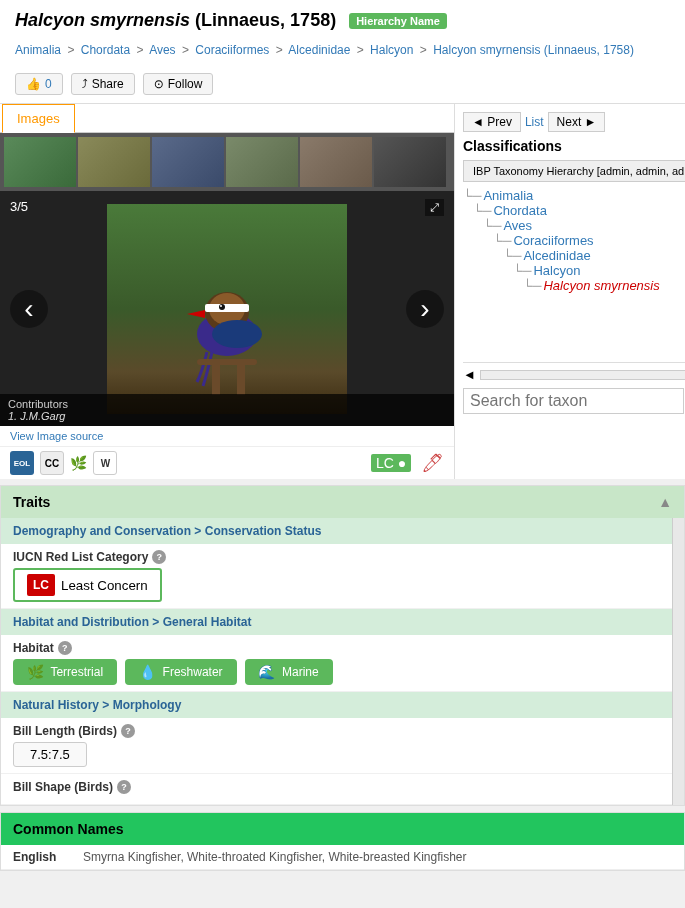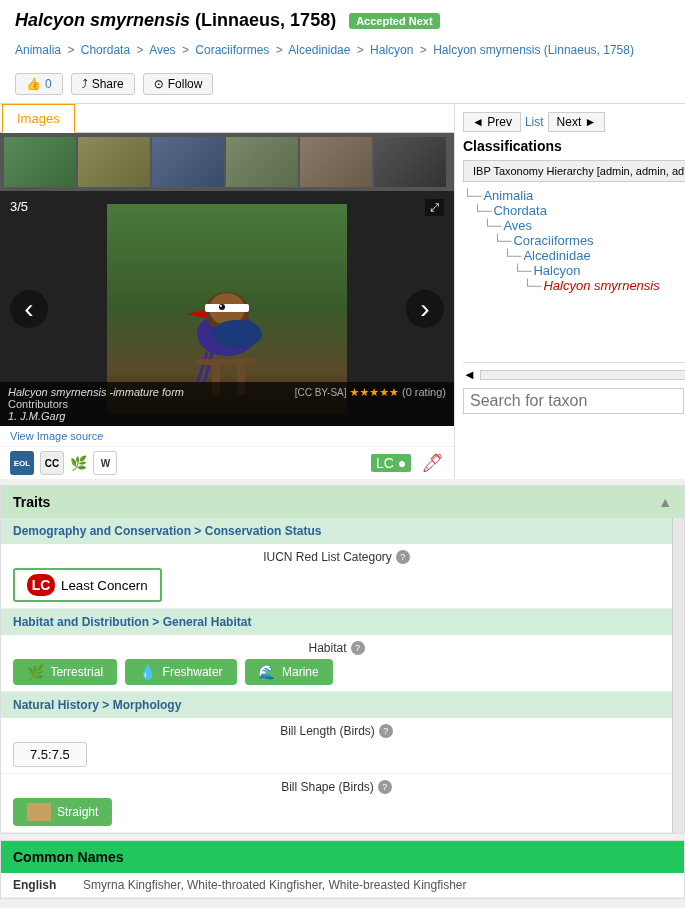--- a/index.html
+++ b/index.html
@@ -86,24 +86,24 @@
     .taxon-search-btn { background: #f5f5f5; border: 1px solid #ccc; padding: 3px 8px; cursor: pointer; font-size: 12px; }
 
     
     .traits-section { background: #fff; margin-top: 6px; border: 1px solid #ddd; }
     .traits-header { background: #c8e6c8; padding: 8px 12px; font-size: 14px; font-weight: bold; display: flex; justify-content: space-between; align-items: center; }
 
     .trait-group-header { background: #d4edda; padding: 6px 12px; font-size: 12px; font-weight: bold; color: #2a6496; cursor: pointer; }
     .trait-group-header a { color: #2a6496; text-decoration: none; }
 
     .trait-item { padding: 6px 12px; border-bottom: 1px solid #f0f0f0; }
-    .trait-label { font-size: 12px; font-weight: normal; color: #333; margin-bottom: 4px; display: flex; align-items: center; gap: 4px; justify-content: center; }
+    .trait-label { font-size: 12px; font-weight: bold; color: #333; margin-bottom: 4px; display: flex; align-items: center; gap: 4px; }
     .info-icon { background: #999; color: #fff; border-radius: 50%; width: 14px; height: 14px; display: inline-flex; align-items: center; justify-content: center; font-size: 9px; cursor: pointer; }
     .least-concern-btn { display: inline-flex; align-items: center; gap: 6px; border: 2px solid #5cb85c; padding: 4px 12px; border-radius: 3px; cursor: pointer; background: #fff; }
-    .lc-square { background: #c00; color: #fff; font-size: 14px; width: 28px; height: 22px; display: flex; align-items: center; justify-content: center; font-weight: bold; border-radius: 10px; }
+    .lc-square { background: #c00; color: #fff; font-size: 12px; width: 28px; height: 22px; display: flex; align-items: center; justify-content: center; font-weight: bold; border-radius: 2px; }
 
     .habitat-buttons { display: flex; gap: 8px; flex-wrap: wrap; }
     .habitat-btn { display: inline-flex; align-items: center; gap: 6px; background: #5cb85c; color: #fff; padding: 5px 14px; border-radius: 4px; cursor: pointer; font-size: 12px; border: none; }
     .habitat-icon { font-size: 14px; }
 
     .bill-length-value { border: 1px solid #ccc; padding: 4px 16px; background: #f9f9f9; font-size: 13px; display: inline-block; border-radius: 3px; }
 
     .bill-shape-buttons { display: flex; gap: 8px; }
     .bill-shape-btn { display: inline-flex; align-items: center; gap: 6px; background: #5cb85c; color: #fff; padding: 5px 14px; border-radius: 4px; cursor: pointer; font-size: 12px; border: none; }
     .bill-icon { width: 24px; height: 18px; background: #a87; border-radius: 2px; }
@@ -117,21 +117,21 @@
     .common-names-table td:first-child { font-weight: bold; width: 70px; color: #333; }
     .common-names-table td:last-child { color: #555; }
   </style>
 </head>
 <body>
 
 <div class="top-section">
   <div class="species-title">
     <em>Halcyon smyrnensis</em>
     <span>(Linnaeus, 1758)</span>
-    <span class="accepted-badge">Accepted Next</span>
+    <span class="accepted-badge">Hierarchy Name</span>
   </div>
   <div class="breadcrumb">
     <a href="#">Animalia</a>
     <span>&gt;</span>
     <a href="#">Chordata</a>
     <span>&gt;</span>
     <a href="#">Aves</a>
     <span>&gt;</span>
     <a href="#">Coraciiformes</a>
     <span>&gt;</span>
@@ -203,28 +203,20 @@
 
         <path d="M100,148 Q95,168 90,178" stroke="#3a2a8a" stroke-width="3" fill="none"></path>
         <path d="M105,148 Q100,170 96,182" stroke="#3a2a8a" stroke-width="3" fill="none"></path>
 
         <rect x="90" y="155" width="60" height="6" fill="#6a4a2a" rx="3"></rect>
         <rect x="105" y="161" width="8" height="30" fill="#6a4a2a"></rect>
         <rect x="130" y="161" width="8" height="30" fill="#6a4a2a"></rect>
       </svg>
       <div class="nav-arrow right">›</div>
       <div class="image-caption">
-        <div>
-          <span class="caption-title">Halcyon smyrnensis -immature form</span>
-          <span style="float:right;">
-            <span style="font-size:10px;color:#aaa;">[CC BY-SA]</span>
-            <span class="stars">★★★★★</span>
-            <span style="color:#aaa;font-size:11px;">(0 rating)</span>
-          </span>
-        </div>
         <div class="contributors">Contributors</div>
         <div class="author-name">1. J.M.Garg</div>
       </div>
     </div>
 
     <div class="image-info-bar">
       <a href="#" class="view-source">View Image source</a>
     </div>
     <div style="display:flex;align-items:center;padding:4px 10px;gap:6px;border-top:1px solid #eee;">
       <span class="source-icon eol-icon">EOL</span>
@@ -355,24 +347,20 @@
         <div>
           <span class="bill-length-value">7.5:7.5</span>
         </div>
       </div>
       <div class="trait-item">
         <div class="trait-label">
           <span>Bill Shape (Birds)</span>
           <span class="info-icon">?</span>
         </div>
         <div class="bill-shape-buttons">
-          <button class="bill-shape-btn">
-            <span class="bill-icon" style="background:#c8a060;border-radius:1px;"></span>
-            <span>Straight</span>
-          </button>
         </div>
       </div>
     </div>
     <div style="width:12px;background:#e8e8e8;border-left:1px solid #ccc;flex-shrink:0;"></div>
   </div>
 </div>
 
 <div class="common-names-section">
   <div class="common-names-header">Common Names</div>
   <table class="common-names-table">

